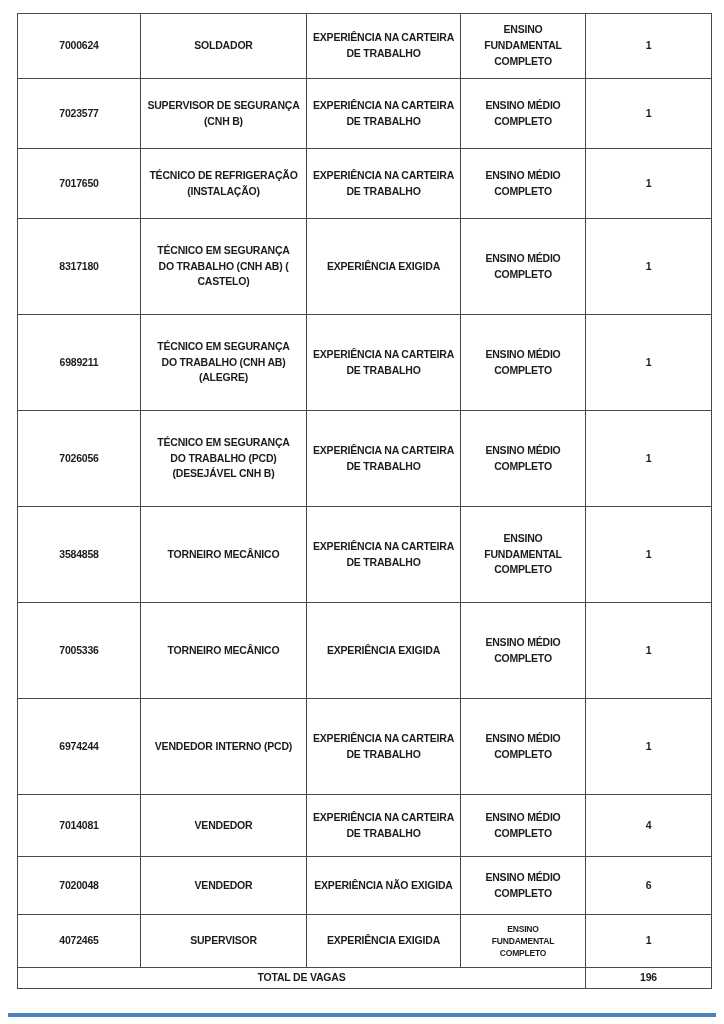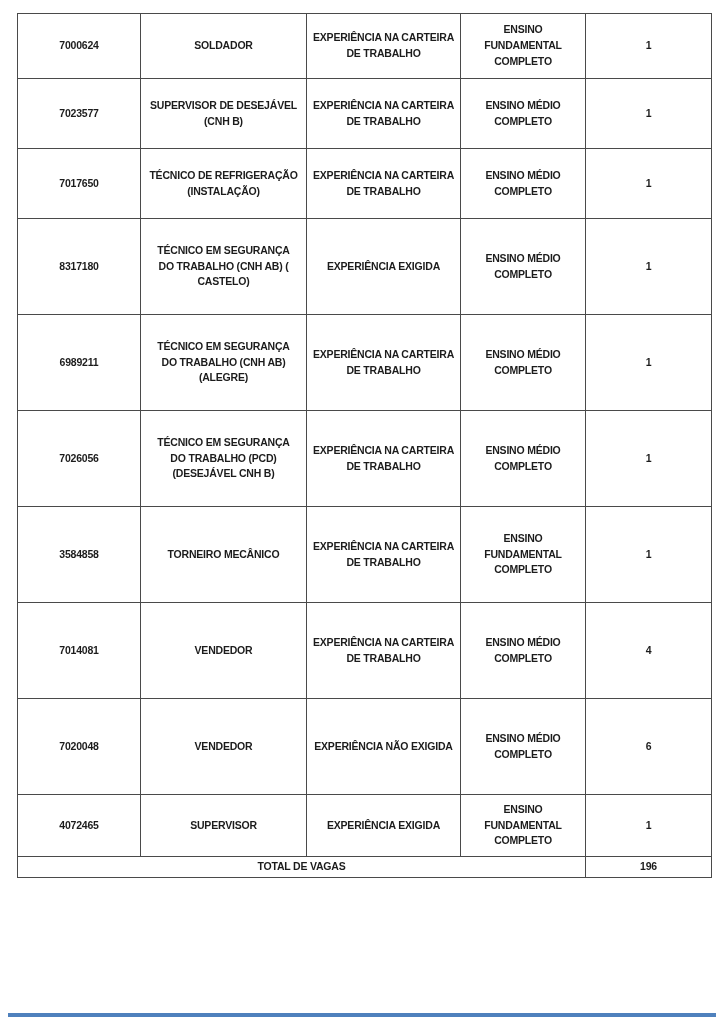--- a/index.html
+++ b/index.html
@@ -19,21 +19,21 @@
   tbody tr:nth-child(1){height:65px;}
   tbody tr:nth-child(2){height:70px;margin-top:32px;}
   tbody tr:nth-child(3){height:70px;}
   tbody tr:nth-child(4){height:96px;}
   tbody tr:nth-child(5){height:96px;}
   tbody tr:nth-child(6){height:96px;}
   tbody tr:nth-child(7){height:96px;}
   tbody tr:nth-child(8){height:96px;}
   tbody tr:nth-child(9){height:96px;}
   tbody tr:nth-child(10){height:62px;}
-  tbody tr:nth-child(11){height:58px;font-family:Liberation Serif, serif;}
+  tbody tr:nth-child(11){height:58px;}
   tbody tr:nth-child(12){height:53px;}
   tbody tr:nth-child(12) td:nth-child(4){font-size:8.5px;line-height:1.45;}
   tfoot tr{height:21px;}
   .accent-bar{
     position:absolute;left:8px;top:1013px;width:708px;height:4px;
     background:#4f81bd;
   }
 </style>
 </head>
 <body>
@@ -53,21 +53,21 @@
           <td>SOLDADOR</td>
           <td>EXPERIÊNCIA NA CARTEIRA
 DE TRABALHO</td>
           <td>ENSINO
 FUNDAMENTAL
 COMPLETO</td>
           <td>1</td>
         </tr>
         <tr>
           <td>7023577</td>
-          <td>SUPERVISOR DE DESEJÁVEL
+          <td>SUPERVISOR DE SEGURANÇA
 (CNH B)</td>
           <td>EXPERIÊNCIA NA CARTEIRA
 DE TRABALHO</td>
           <td>ENSINO MÉDIO
 COMPLETO</td>
           <td>1</td>
         </tr>
         <tr>
           <td>7017650</td>
           <td>TÉCNICO DE REFRIGERAÇÃO
@@ -114,20 +114,37 @@
           <td>3584858</td>
           <td>TORNEIRO MECÂNICO</td>
           <td>EXPERIÊNCIA NA CARTEIRA
 DE TRABALHO</td>
           <td>ENSINO
 FUNDAMENTAL
 COMPLETO</td>
           <td>1</td>
         </tr>
         <tr>
+          <td>7005336</td>
+          <td>TORNEIRO MECÂNICO</td>
+          <td>EXPERIÊNCIA EXIGIDA</td>
+          <td>ENSINO MÉDIO
+COMPLETO</td>
+          <td>1</td>
+        </tr>
+        <tr>
+          <td>6974244</td>
+          <td>VENDEDOR INTERNO (PCD)</td>
+          <td>EXPERIÊNCIA NA CARTEIRA
+DE TRABALHO</td>
+          <td>ENSINO MÉDIO
+COMPLETO</td>
+          <td>1</td>
+        </tr>
+        <tr>
           <td>7014081</td>
           <td>VENDEDOR</td>
           <td>EXPERIÊNCIA NA CARTEIRA
 DE TRABALHO</td>
           <td>ENSINO MÉDIO
 COMPLETO</td>
           <td>4</td>
         </tr>
         <tr>
           <td>7020048</td>

